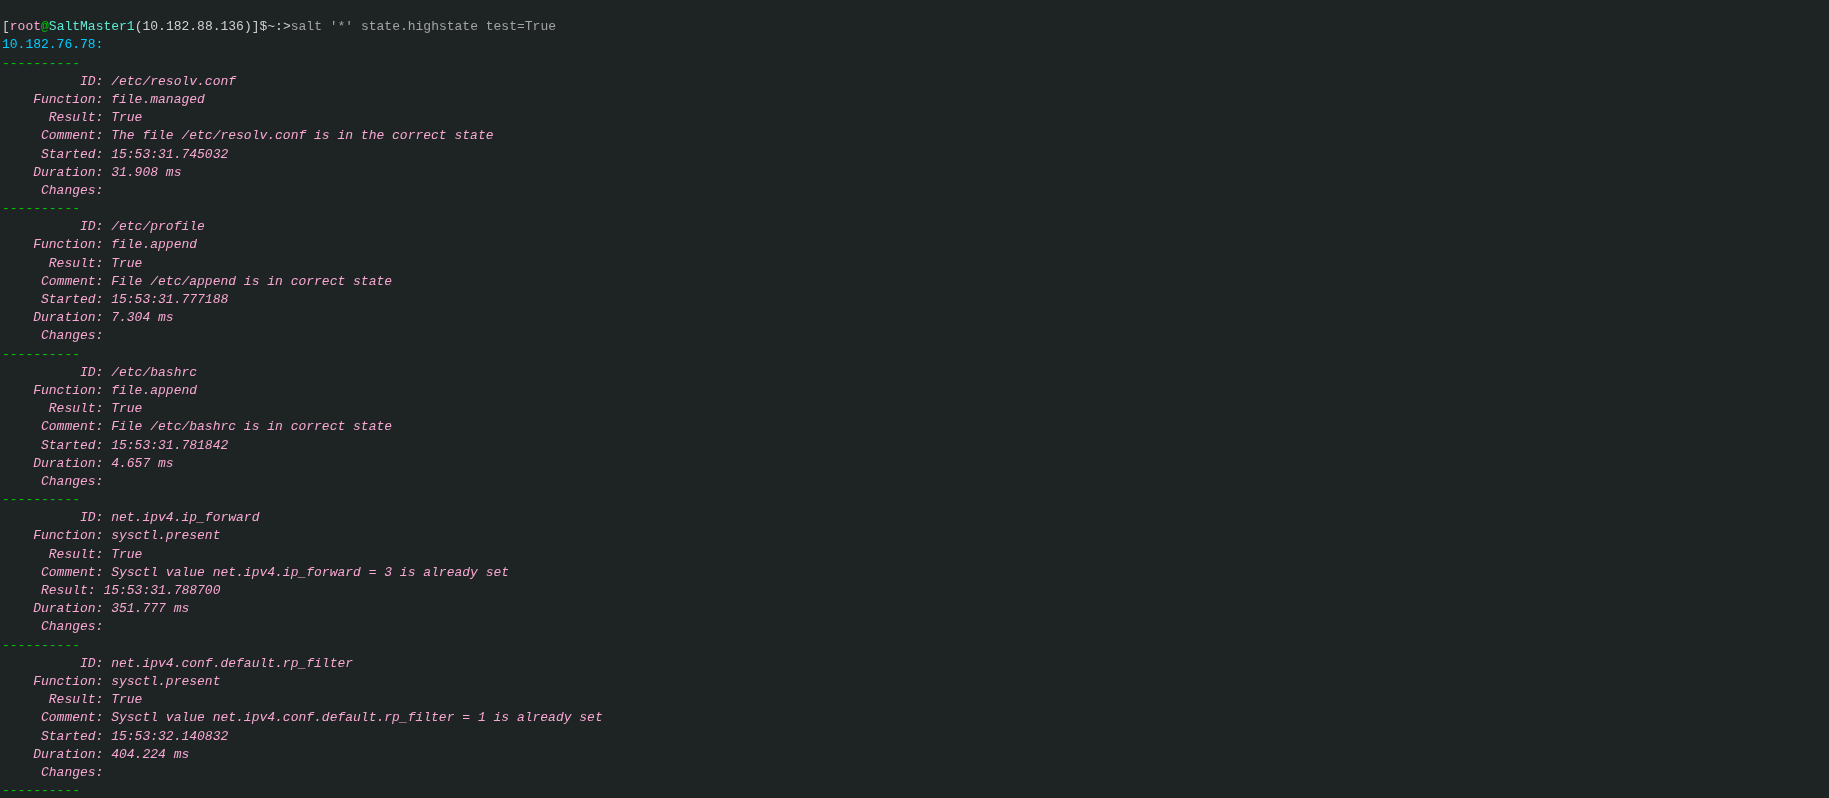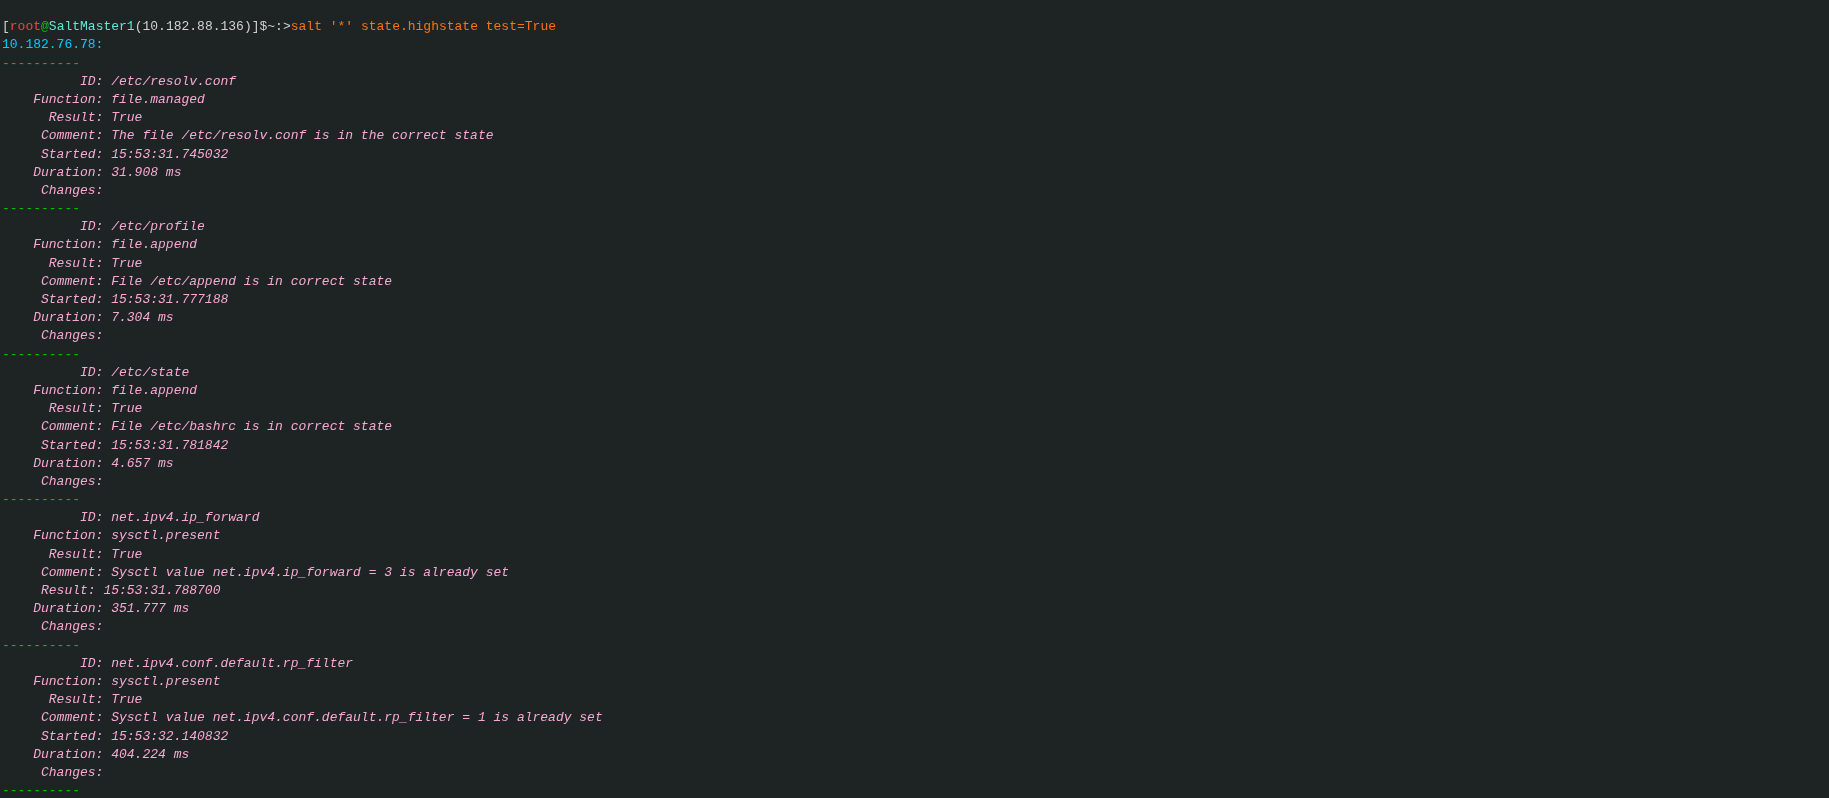--- a/index.html
+++ b/index.html
@@ -12,26 +12,26 @@
     color: #00ff00;
     white-space: pre;
     width: 1829px;
     height: 798px;
     overflow: hidden;
   }
   .prompt-line {
     display: inline;
   }
   .bracket { color: #d0d0d0; }
-  .user { color: #ef4444; }
+  .user { color: #f9a8d4; }
   .at { color: #00cc00; }
   .host { color: #5eead4; }
   .ip-prompt { color: #d0d0d0; margin-top: 9px; }
   .prompt-tail { color: #d0d0d0; }
-  .cmd { color: #f97316; }
+  .cmd { color: #a3a3a3; }
   .minion-id { color: #00ccff; }
   .dash { color: #00cc00; }
   .label { color: #f9a8d4; font-style: italic; }
   .term-block { padding: 0 0 0 2px; }
 </style>
 </head>
 <body>
 <div class="term-block"><span class="prompt-line"><span class="bracket">[</span><span class="user">root</span><span class="at">@</span><span class="host">SaltMaster1</span><span class="ip-prompt">(10.182.88.136)</span><span class="bracket">]</span><span class="prompt-tail">$~:&gt;</span><span class="cmd">salt '*' state.highstate test=True</span></span>
 <span class="minion-id">10.182.76.78:</span>
 <span class="dash">----------</span>
@@ -44,21 +44,21 @@
 <span class="label">     Changes:</span>
 <span class="dash">----------</span>
 <span class="label">          ID: /etc/profile</span>
 <span class="label">    Function: file.append</span>
 <span class="label">      Result: True</span>
 <span class="label">     Comment: File /etc/append is in correct state</span>
 <span class="label">     Started: 15:53:31.777188</span>
 <span class="label">    Duration: 7.304 ms</span>
 <span class="label">     Changes:</span>
 <span class="dash">----------</span>
-<span class="label">          ID: /etc/state</span>
+<span class="label">          ID: /etc/bashrc</span>
 <span class="label">    Function: file.append</span>
 <span class="label">      Result: True</span>
 <span class="label">     Comment: File /etc/bashrc is in correct state</span>
 <span class="label">     Started: 15:53:31.781842</span>
 <span class="label">    Duration: 4.657 ms</span>
 <span class="label">     Changes:</span>
 <span class="dash">----------</span>
 <span class="label">          ID: net.ipv4.ip_forward</span>
 <span class="label">    Function: sysctl.present</span>
 <span class="label">      Result: True</span>

